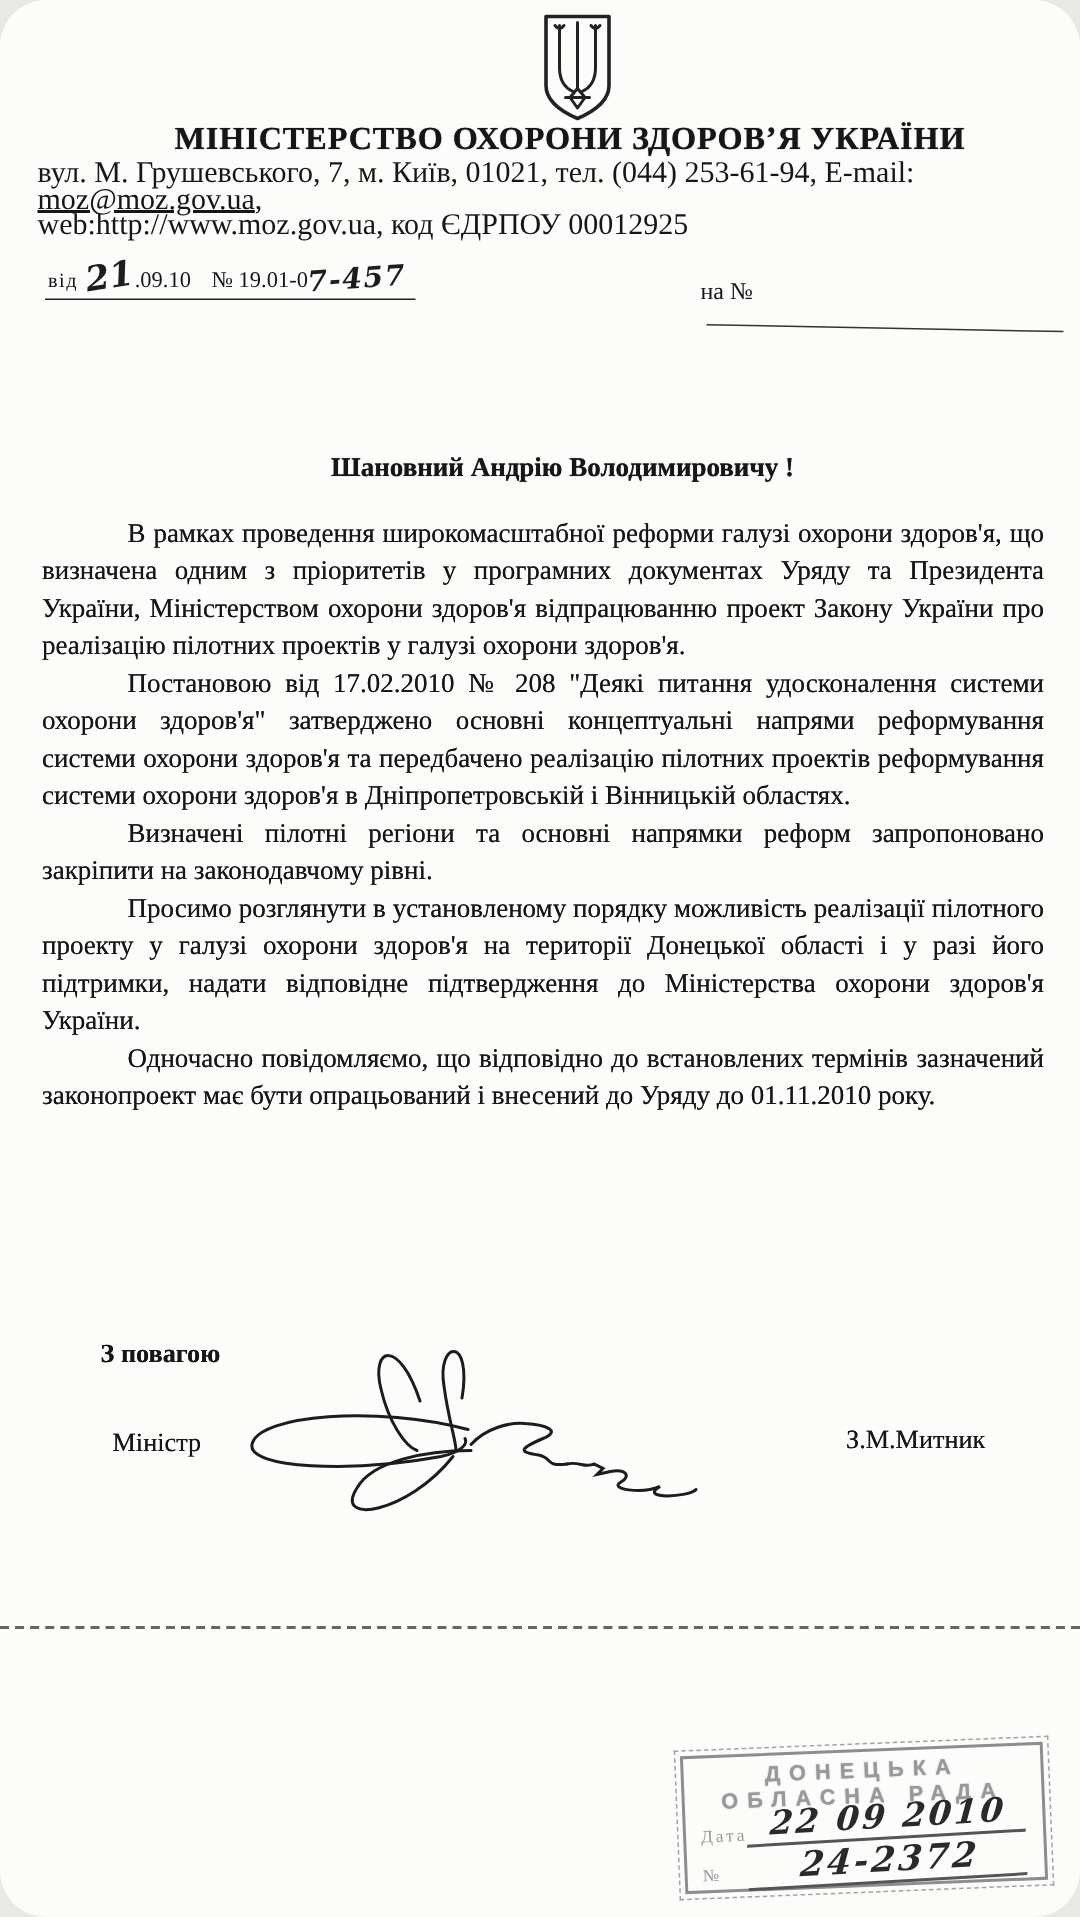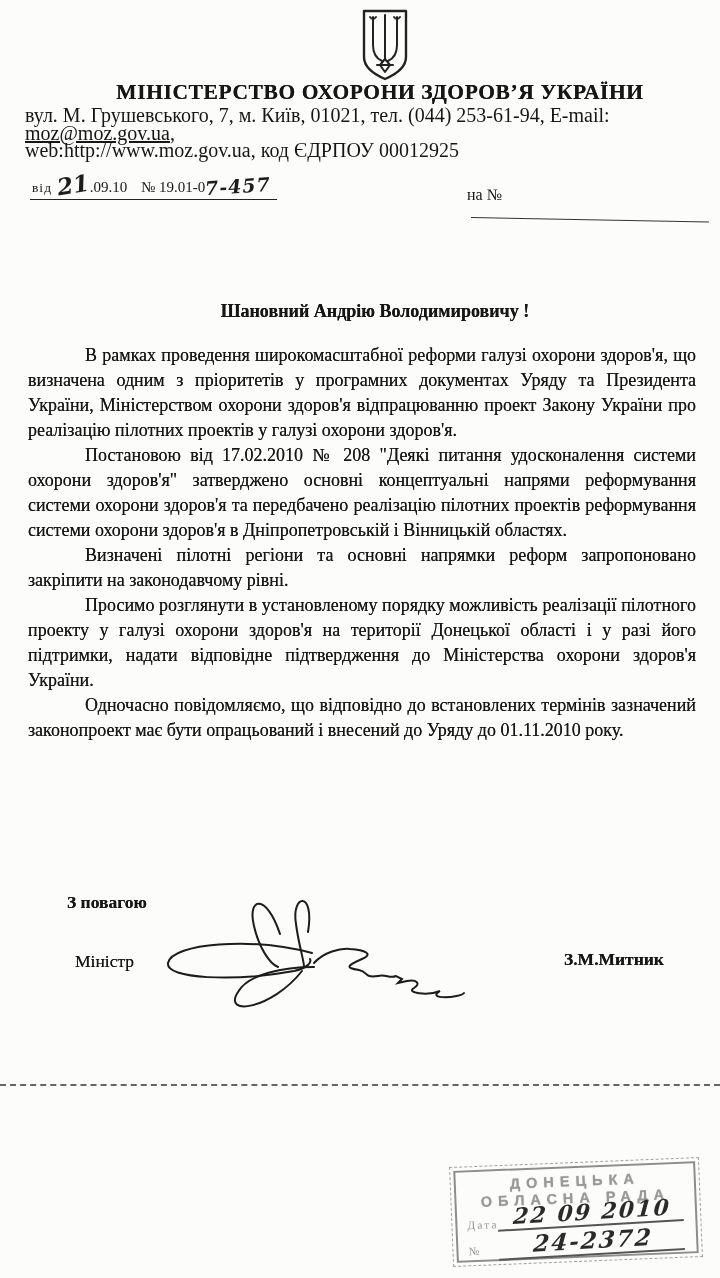--- a/index.html
+++ b/index.html
@@ -1,19 +1,20 @@
 <!DOCTYPE html>
 <html><head>
 <meta charset="utf-8">
 <style>
   html,body{margin:0;padding:0;background:#e8e8e6;}
   .page{
     position:relative;width:720px;height:1278px;margin:0 auto;
     background:#fcfcfa;color:#161616;overflow:hidden;
     font-family:"Liberation Serif",serif;
+    border-radius:31px;
   }
   
   .emblem{position:absolute;left:356px;top:8px;width:58px;height:74px;}
   .title{
     position:absolute;left:40px;right:0;top:80px;margin:0;
     text-align:center;font-size:21.5px;font-weight:bold;letter-spacing:.6px;
     text-shadow:0 0 .6px #222;
   }
   .addr{
     position:absolute;left:25px;right:0;top:107px;
@@ -41,21 +42,21 @@
   
   .body{
     position:absolute;left:28px;top:343px;width:668px;
     font-size:18px;line-height:25px;text-align:justify;
     text-shadow:0 0 .4px #333;
   }
   .body p{margin:0;text-indent:57px;}
   
   .regards{position:absolute;left:67px;top:892px;font-size:17.5px;font-weight:bold;text-shadow:0 0 .4px #333;}
   .position{position:absolute;left:75px;top:951px;font-size:17.5px;text-shadow:0 0 .4px #333;}
-  .signer{position:absolute;left:564px;top:949px;font-size:17.5px;font-weight:bold;text-shadow:0 0 .4px #333;}
+  .signer{position:absolute;left:564px;top:949px;font-size:17.5px;font-weight:normal;text-shadow:0 0 .4px #333;}
   .signature{position:absolute;left:162px;top:890px;width:305px;height:130px;}
   
   .dashed-sep{position:absolute;left:0;top:1084px;width:720px;height:0;border-top:2.5px dashed #4b4b4b;opacity:.85;}
   
   .stamp{
     position:absolute;left:455px;top:1166px;width:242px;height:92px;
     transform:rotate(-2.3deg);
     border:2px solid #8d8d8d;outline:1.5px dashed #a2a2a2;outline-offset:3px;
     padding:5px 8px 4px 8px;box-sizing:border-box;
   }

